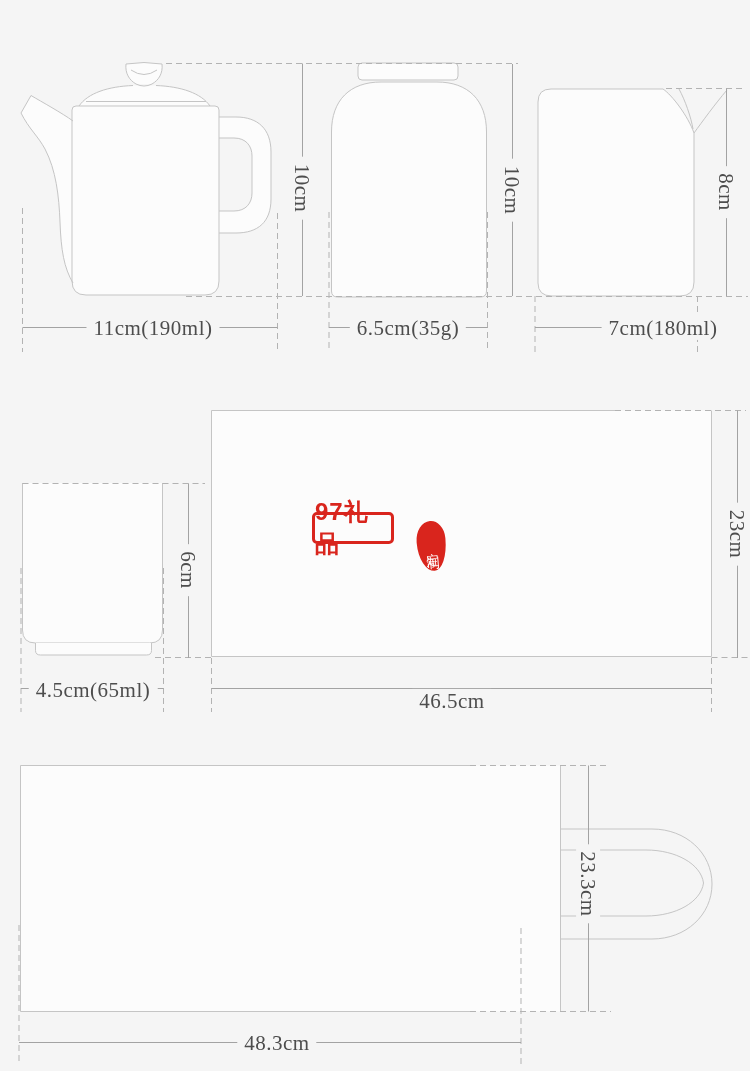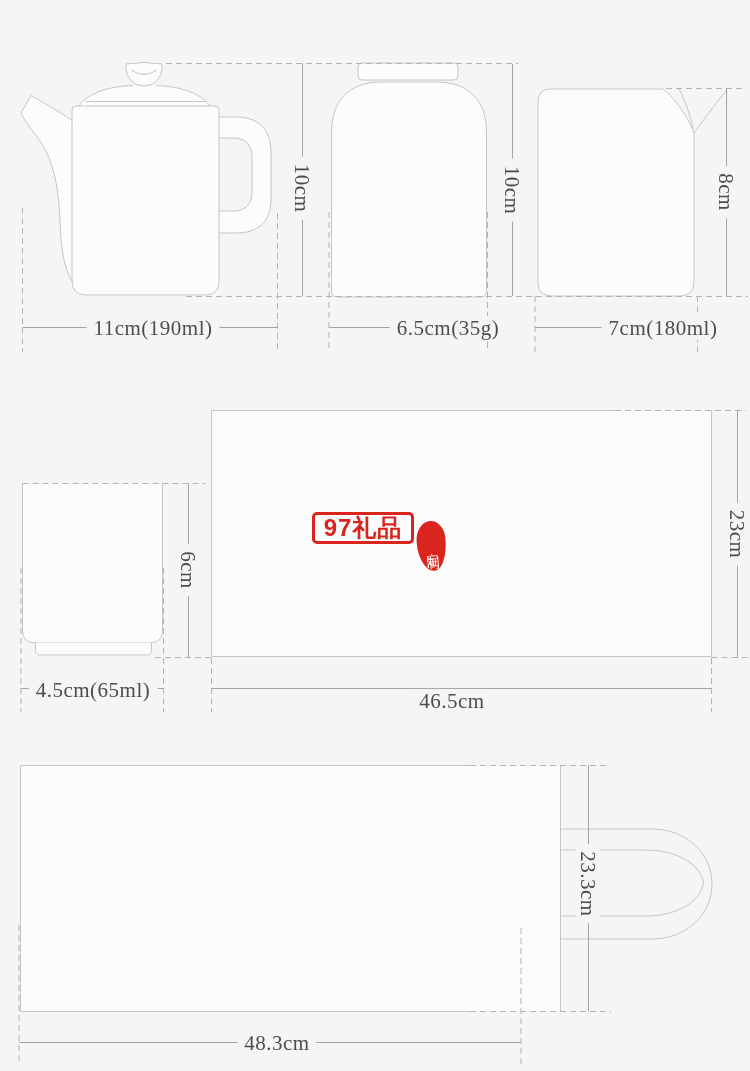--- a/index.html
+++ b/index.html
@@ -20,21 +20,21 @@
   
   .dim-label {
     position:absolute; transform:translate(-50%,-50%);
     font-size:21px; line-height:1.15; color:#4d4d4d; background:#f5f5f5;
     padding:0 7px; white-space:nowrap; letter-spacing:0.5px;
   }
   .dim-label.v { transform:translate(-50%,-50%) rotate(90deg); }
 
   
   .logo-box {
-    position:absolute; left:312px; top:512px; width:102px; height:32px;
+    position:absolute; left:312px; top:512px; width:82px; height:32px;
     box-sizing:border-box; border:3px solid #d9251d; border-radius:5px;
     display:flex; align-items:center; justify-content:center;
     color:#d9251d; font-family:"Liberation Sans","DejaVu Sans",sans-serif;
     font-weight:700; font-size:24px; letter-spacing:1px;
   }
   .seal {
     position:absolute; left:417px; top:521px; width:29px; height:50px;
     background:#d9251d; transform:rotate(-5deg);
     border-radius:52% 48% 46% 54% / 40% 36% 62% 58%;
     display:flex; align-items:center; justify-content:center;
@@ -130,21 +130,21 @@
       <path class="dim" d="M535,327.5 H697.5"></path>
       <path class="dim" d="M21,688.5 H163.5"></path>
       <path class="dim" d="M211.5,688.5 H711.5"></path>
       <path class="dim" d="M19,1042.5 H521"></path>
     </g>
   </svg>
 
   <div class="dim-label" style="left:153px; top:328px;font-family:Liberation Serif, serif;">11cm(190ml)</div>
   <div class="dim-label v" style="left:302px; top:188px;">10cm</div>
 
-  <div class="dim-label" style="left:408px; top:328px;margin-left:40px;">6.5cm(35g)</div>
+  <div class="dim-label" style="left:408px; top:328px;">6.5cm(35g)</div>
   <div class="dim-label v" style="left:512px; top:190px;">10cm</div>
 
   <div class="dim-label" style="left:615px; top:328px;margin-left:48px;">7cm(180ml)</div>
   <div class="dim-label v" style="left:726px; top:192px;">8cm</div>
 
   <div class="dim-label" style="left:93px;  top:690px;">4.5cm(65ml)</div>
   <div class="dim-label v" style="left:188px; top:570px;">6cm</div>
 
   <div class="dim-label" style="left:452px; top:701px;">46.5cm</div>
   <div class="dim-label v" style="left:737px; top:534px;">23cm</div>

